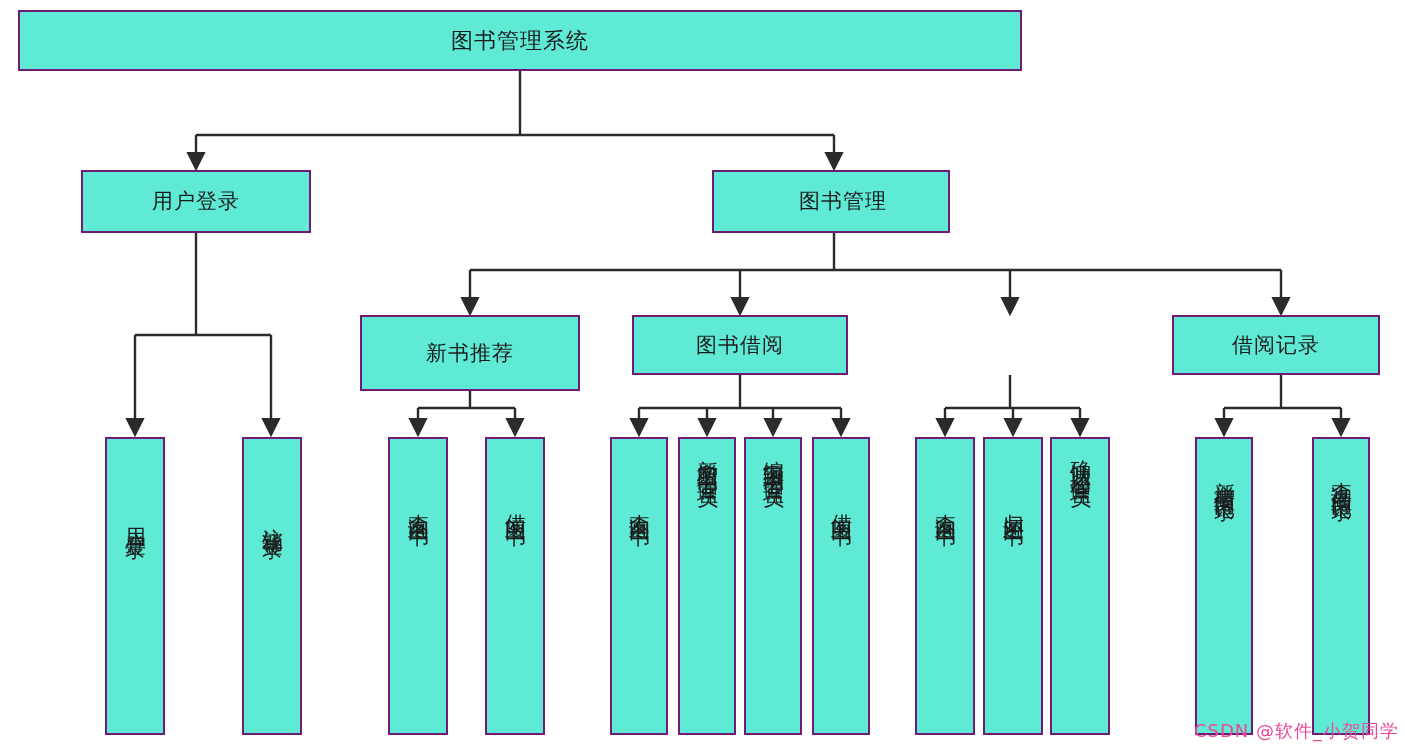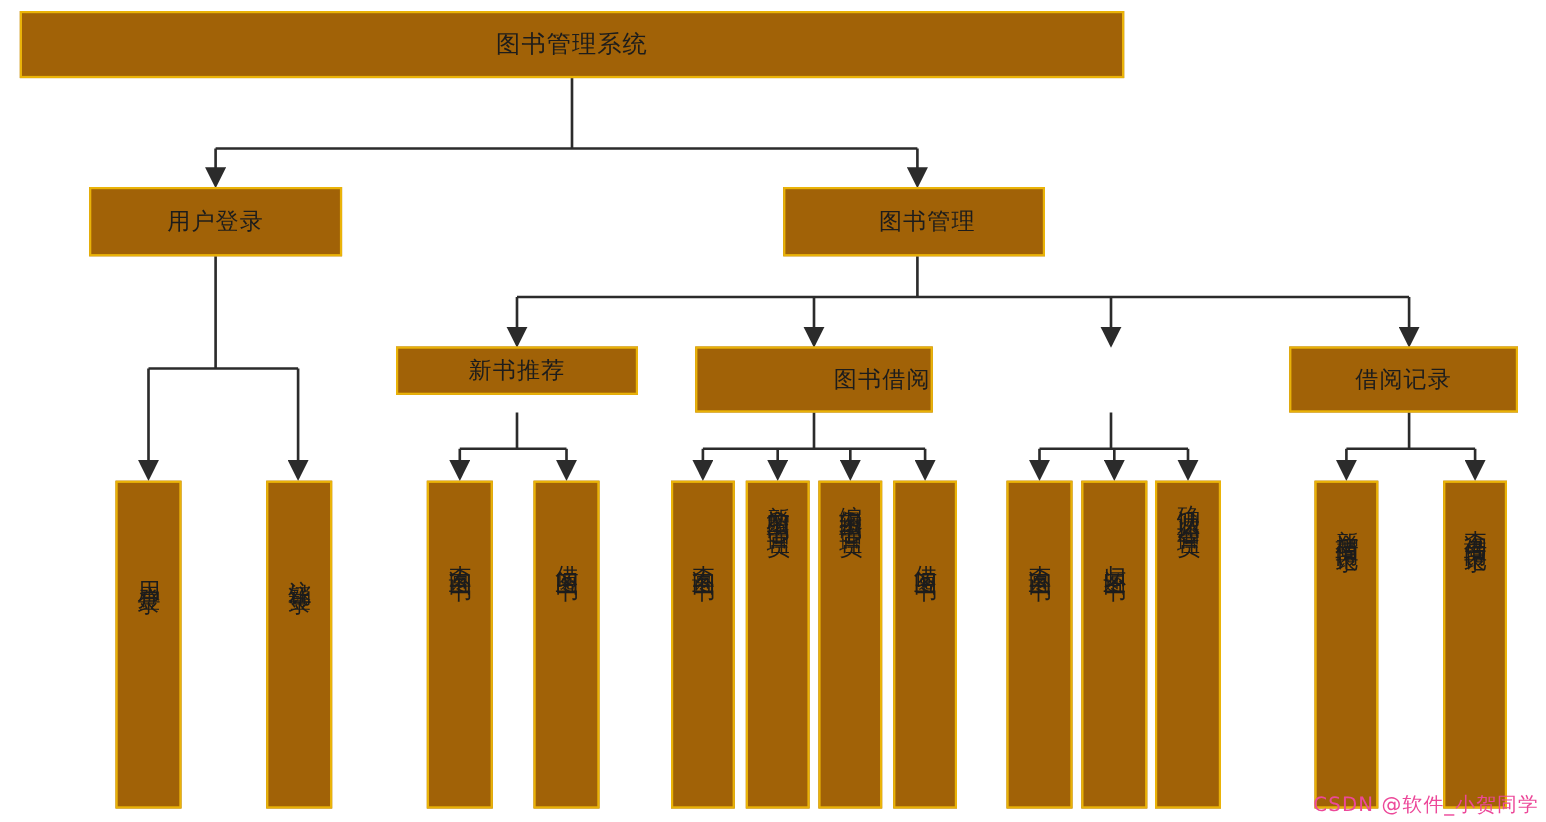--- a/index.html
+++ b/index.html
@@ -9,22 +9,22 @@
     background:#ffffff;
     font-family:"DejaVu Sans","Liberation Sans",sans-serif;
     overflow:hidden;
   }
   #diagram{position:relative;width:1405px;height:747px;background:#ffffff;}
   #wires{position:absolute;left:0;top:0;width:1405px;height:747px;}
 
   .node{
     position:absolute;
     box-sizing:border-box;
-    background:#a16207;
-    border:2px solid #eab308;
+    background:#5eead4;
+    border:2px solid #701a75;
     display:flex;
     align-items:center;
     justify-content:center;
     color:#1c1c1c;
     line-height:1.25;
   }
   .node .lbl{
     display:block;
     text-align:center;
     white-space:pre-line;
@@ -116,24 +116,24 @@
     <span class="lbl">图书管理系统</span>
   </div>
 
   <div class="node h-node" style="left:81px;top:170px;width:230px;height:63px;">
     <span class="lbl">用户登录</span>
   </div>
   <div class="node h-node" style="left:712px;top:170px;width:238px;height:63px;padding-left:24px;">
     <span class="lbl">图书管理</span>
   </div>
 
-  <div class="node h-node" style="left:360px;top:315px;width:220px;height:44px;">
+  <div class="node h-node" style="left:360px;top:315px;width:220px;height:76px;">
     <span class="lbl">新书推荐</span>
   </div>
-  <div class="node h-node" style="left:632px;top:315px;width:216px;height:60px;justify-content:flex-end;">
+  <div class="node h-node" style="left:632px;top:315px;width:216px;height:60px;">
     <span class="lbl">图书借阅</span>
   </div>
   <div class="node h-node" style="left:1172px;top:315px;width:208px;height:60px;">
     <span class="lbl">借阅记录</span>
   </div>
 
   <div class="node v-node mid" style="left:105px;top:437px;width:60px;height:298px;padding-top:72px;">
     <span class="lbl">用户登录</span>
   </div>
   <div class="node v-node mid" style="left:242px;top:437px;width:60px;height:298px;padding-top:72px;">

